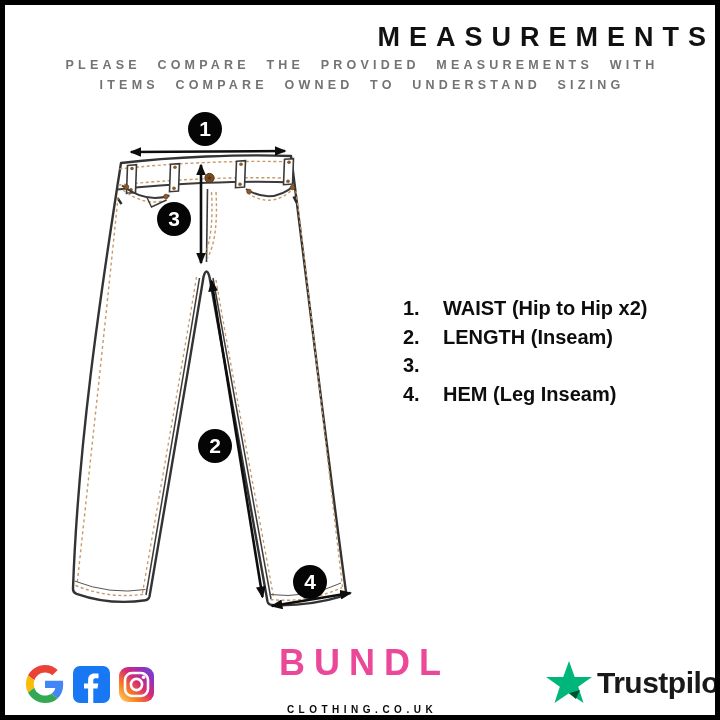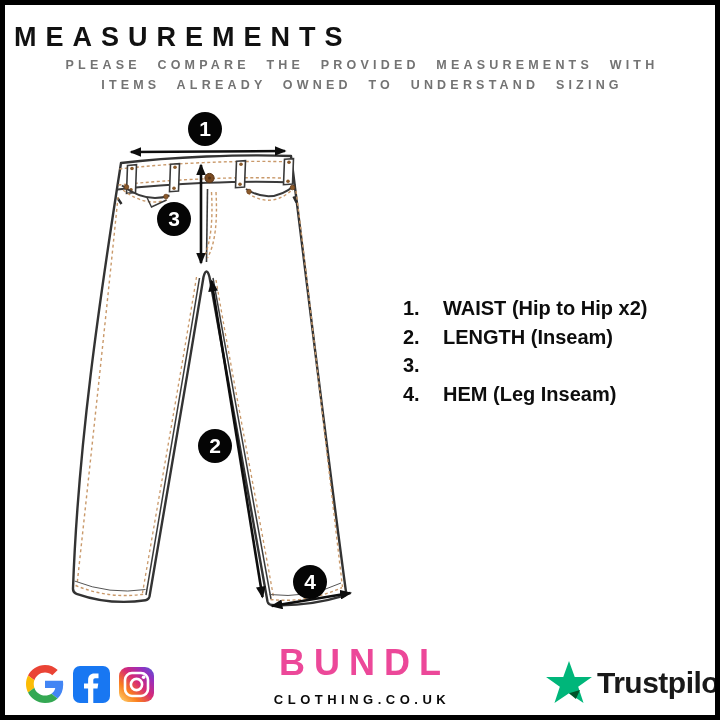--- a/index.html
+++ b/index.html
@@ -3,21 +3,21 @@
 <meta charset="utf-8">
 <style>
   html,body{margin:0;padding:0;background:#e8e8e8;}
   .canvas{
     position:relative;width:720px;height:720px;box-sizing:border-box;
     background:#ffffff;border:5px solid #000;overflow:hidden;
     font-family:"Liberation Sans", sans-serif;color:#111;
   }
   
   .title{
-    position:absolute;top:16px;left:0;width:100%;text-align:left;
+    position:absolute;top:16px;left:0;width:100%;text-align:right;
     font-size:27px;font-weight:800;letter-spacing:9px;color:#111;
     text-indent:9px;line-height:32px;
   }
   .subtitle{
     position:absolute;top:50px;left:0;width:100%;text-align:center;
     font-size:12.5px;font-weight:700;letter-spacing:4.2px;word-spacing:9px;
     line-height:20px;color:#737373;text-indent:4px;
   }
   
   .jeans-svg{position:absolute;left:0;top:0;width:720px;height:720px;pointer-events:none;}
@@ -28,33 +28,33 @@
   }
   
   .legend{position:absolute;left:398px;top:289px;z-index:4;}
   .legend-row{display:flex;line-height:28.6px;font-size:20px;font-weight:800;color:#0d0d0d;}
   .legend-num{width:40px;flex:0 0 40px;}
   .legend-lbl{white-space:nowrap;}
   
   .social{position:absolute;left:21px;top:660px;display:flex;align-items:center;gap:9px;z-index:4;}
   .brand{position:absolute;left:50%;transform:translateX(-50%);top:637px;text-align:center;z-index:4;}
   .brand-name{font-size:36px;font-weight:800;letter-spacing:9px;text-indent:9px;color:#ec4899;line-height:42px;}
-  .brand-domain{font-size:13px;font-weight:700;letter-spacing:4.5px;text-indent:4px;color:#0a0a0a;margin-top:8px;}
+  .brand-domain{font-size:10px;font-weight:700;letter-spacing:4.5px;text-indent:4px;color:#0a0a0a;margin-top:20px;}
   .trustpilot{position:absolute;left:541px;top:656px;display:flex;align-items:center;gap:5px;z-index:4;}
   .trustpilot-label{font-size:30px;font-weight:600;color:#191919;letter-spacing:-0.5px;}
 </style>
 </head>
 <body>
 
 <div class="canvas">
 
   <div class="title">MEASUREMENTS</div>
   <div class="subtitle">
     <div>PLEASE COMPARE THE PROVIDED MEASUREMENTS WITH</div>
-    <div>ITEMS ALREADY OWNED TO UNDERSTAND SIZING</div>
+    <div>ITEMS COMPARE OWNED TO UNDERSTAND SIZING</div>
   </div>
 
   <svg class="jeans-svg" viewBox="0 0 720 720">
     <defs>
       <marker id="ah" markerUnits="strokeWidth" markerWidth="4.6" markerHeight="3.8" refX="4" refY="1.9" orient="auto-start-reverse">
         <path d="M0,0 L4.6,1.9 L0,3.8 Z" fill="#0d0d0d"></path>
       </marker>
     </defs>
 
     <g>

